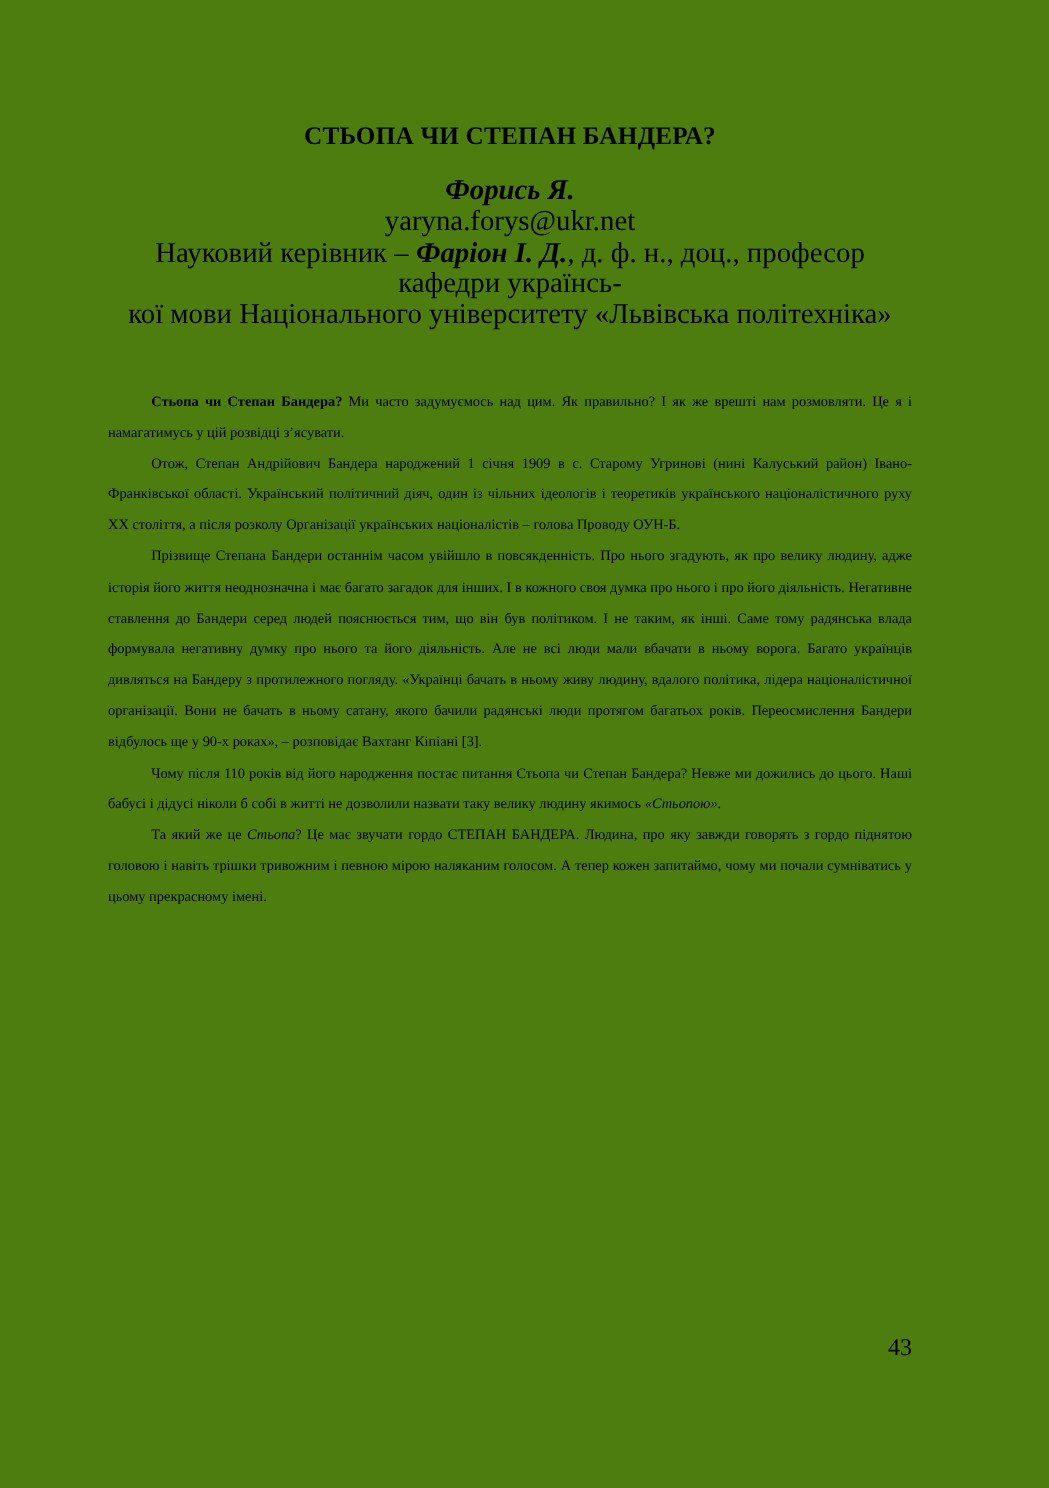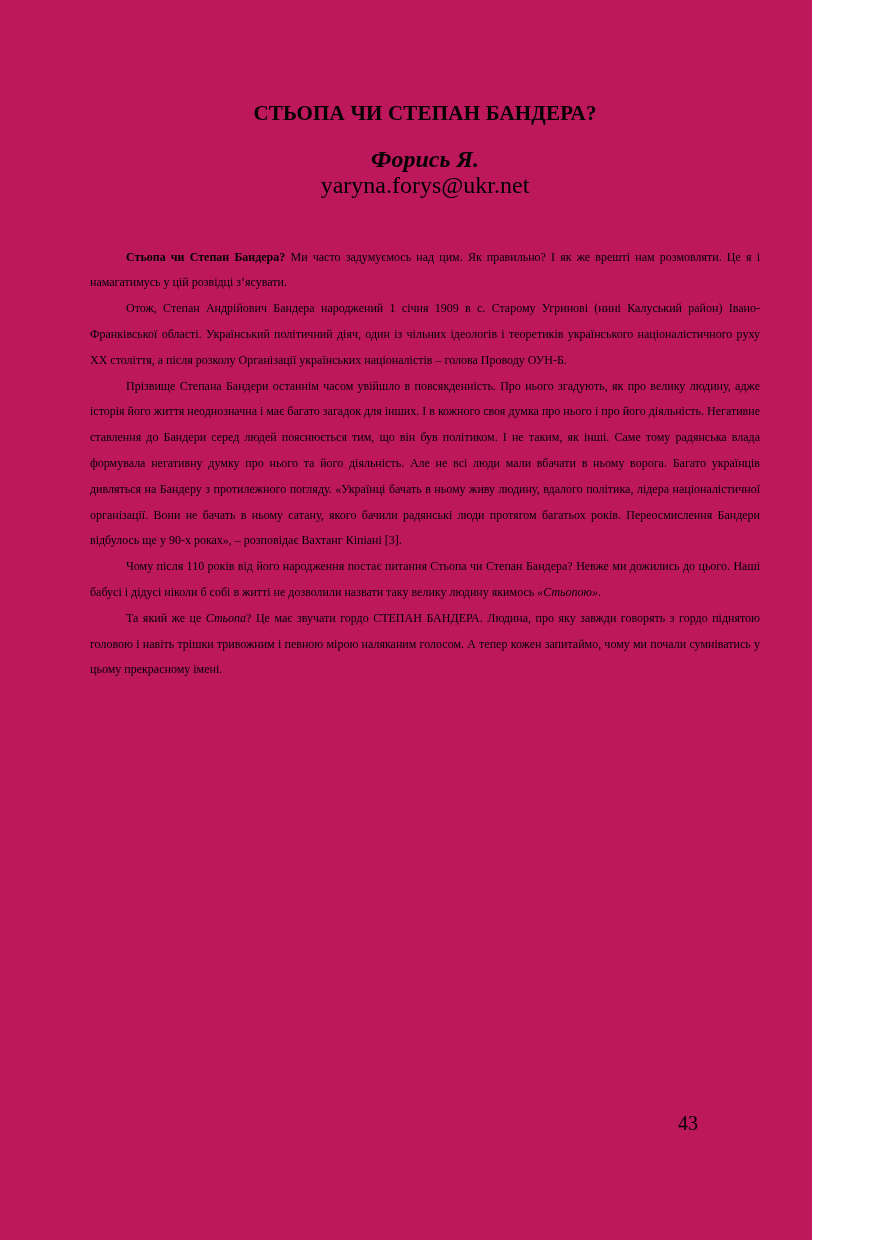--- a/index.html
+++ b/index.html
@@ -9,23 +9,23 @@
   body {
     width: 874px;
     height: 1240px;
     background: #ffffff;
     font-family: "Liberation Serif", "DejaVu Serif", serif;
     color: #000000;
     overflow: hidden;
   }
   .page {
     position: relative;
-    width: 812px;
+    width: 874px;
     height: 1240px;
-    background: #be185d;
+    background: #4d7c0f;
   }
   .text-col {
     position: absolute;
     left: 90px;
     top: 0;
     width: 670px;
   }
   .title {
     margin: 0;
     padding-top: 100px;
@@ -71,20 +71,24 @@
 <body>
 
 <div class="page">
   <div class="text-col">
 
     <h1 class="title">СТЬОПА ЧИ СТЕПАН БАНДЕРА?</h1>
 
     <div class="head-block">
       <div class="author-line">Форись Я.</div>
       <div>yaryna.forys@ukr.net</div>
+      <div>
+          <div><span>Науковий керівник – </span><span class="seg-bi">Фаріон І. Д.</span><span>, д. ф. н., доц., професор кафедри українсь-</span></div>
+          <div><span>кої мови Національного університету «Львівська політехніка»</span></div>
+        </div>
     </div>
 
     <div class="body-block">
         <p class="para"><span class="seg-b">Стьопа чи Степан Бандера?</span><span> Ми часто задумуємось над цим. Як правильно? І як же врешті нам розмовляти. Це я і намагатимусь у цій розвідці з’ясувати.</span></p>
         <p class="para"><span>Отож, Степан Андрійович Бандера народжений 1 січня 1909 в с. Старому Угринові (нині Калуський район) Івано-Франківської області. Український політичний діяч, один із чільних ідеологів і теоретиків українського націоналістичного руху ХХ століття, а після розколу Організації українських націоналістів – голова Проводу ОУН-Б.</span></p>
         <p class="para"><span>Прізвище Степана Бандери останнім часом увійшло в повсякденність. Про нього згадують, як про велику людину, адже історія його життя неоднозначна і має багато загадок для інших. І в кожного своя думка про нього і про його діяльність. Негативне ставлення до Бандери серед людей пояснюється тим, що він був політиком. І не таким, як інші. Саме тому радянська влада формувала негативну думку про нього та його діяльність. Але не всі люди мали вбачати в ньому ворога. Багато українців дивляться на Бандеру з протилежного погляду. «Українці бачать в ньому живу людину, вдалого політика, лідера націоналістичної організації. Вони не бачать в ньому сатану, якого бачили радянські люди протягом багатьох років. Переосмислення Бандери відбулось ще у 90-х роках», – розповідає Вахтанг Кіпіані [3].</span></p>
         <p class="para"><span>Чому після 110 років від його народження постає питання Стьопа чи Степан Бандера? Невже ми дожились до цього. Наші бабусі і дідусі ніколи б собі в житті не дозволили назвати таку велику людину якимось </span><span class="seg-i">«Стьопою»</span><span>.</span></p>
         <p class="para"><span>Та який же це </span><span class="seg-i">Стьопа</span><span>? Це має звучати гордо СТЕПАН БАНДЕРА. Людина, про яку завжди говорять з гордо піднятою головою і навіть трішки тривожним  і певною мірою наляканим голосом. А тепер кожен запитаймо, чому ми почали сумніватись у цьому прекрасному імені.</span></p>
       </div>
 

